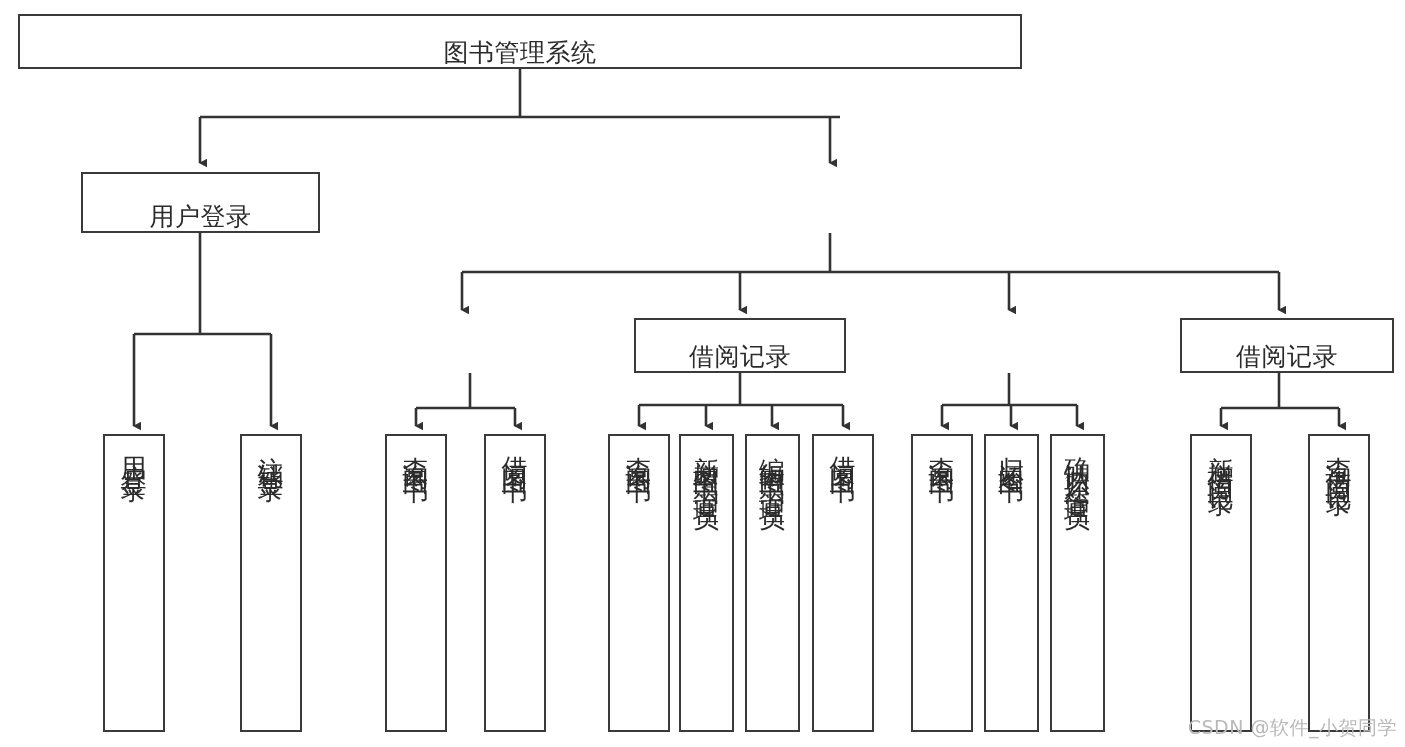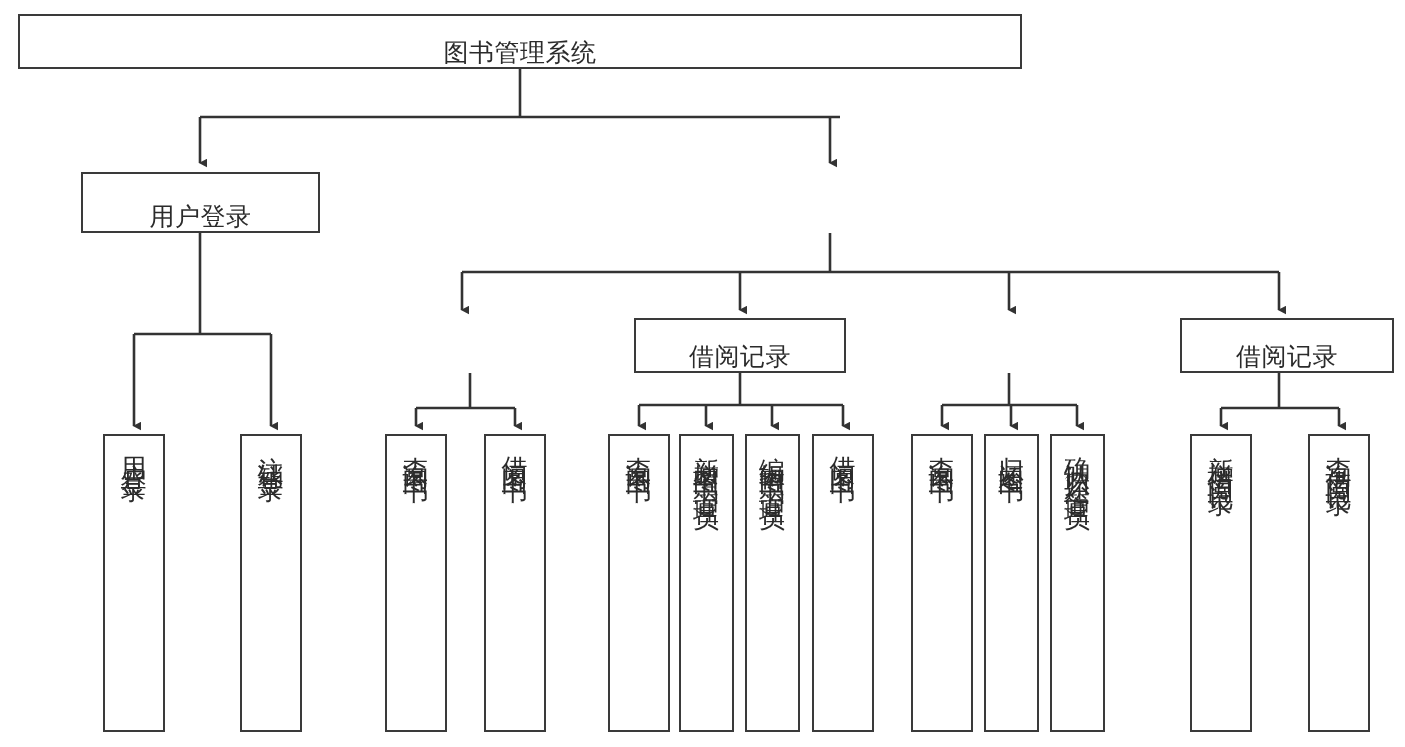--- a/index.html
+++ b/index.html
@@ -175,13 +175,14 @@
   <div class="node vertical" style="left: 1050px; top: 434px; width: 55px; height: 298px;">
     <span class="node-label">确认归还（管理员）</span>
   </div>
   <div class="node vertical" style="left: 1190px; top: 434px; width: 62px; height: 298px;">
     <span class="node-label">新增借阅记录</span>
   </div>
   <div class="node vertical" style="left: 1308px; top: 434px; width: 62px; height: 298px;">
     <span class="node-label">查询借阅记录</span>
   </div>
 
+  <div class="watermark">CSDN @软件_小贺同学</div>
 </div>
 
 </body></html>

